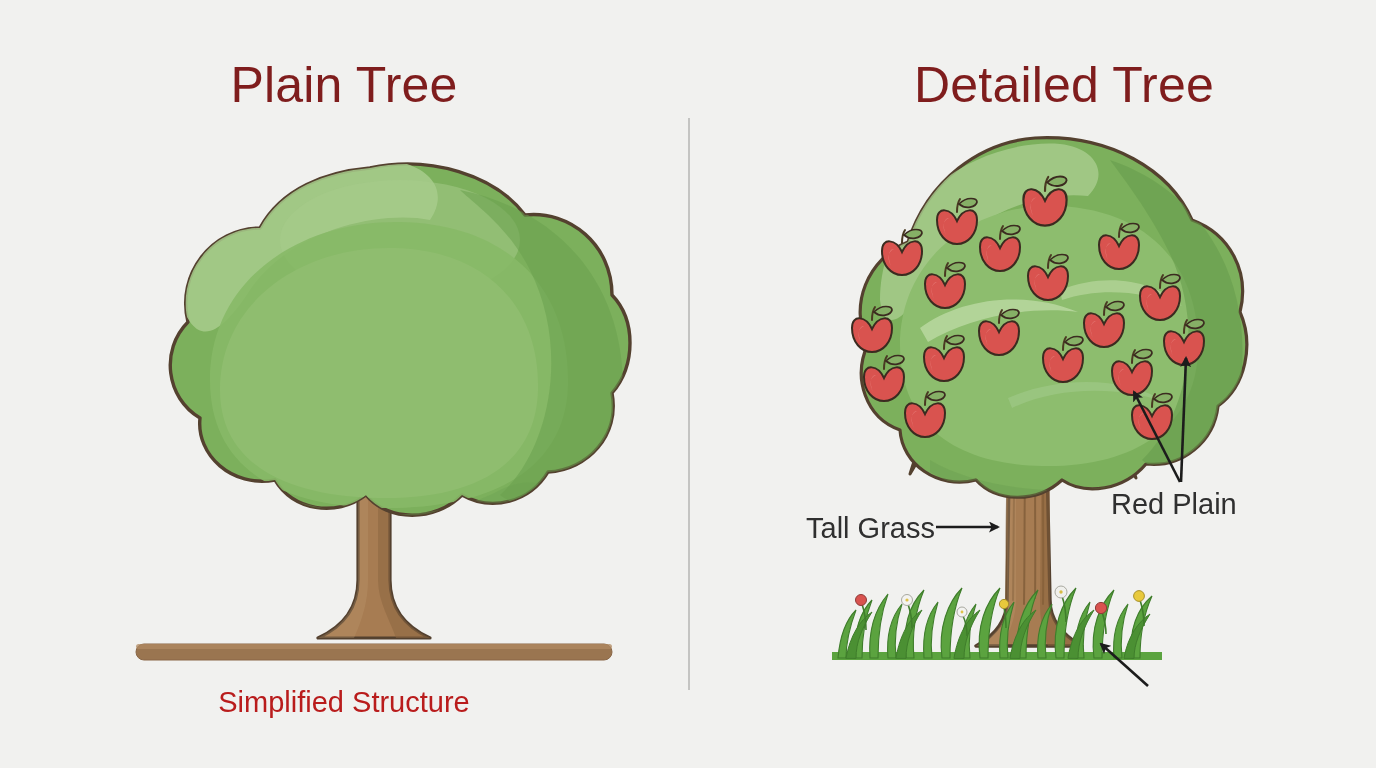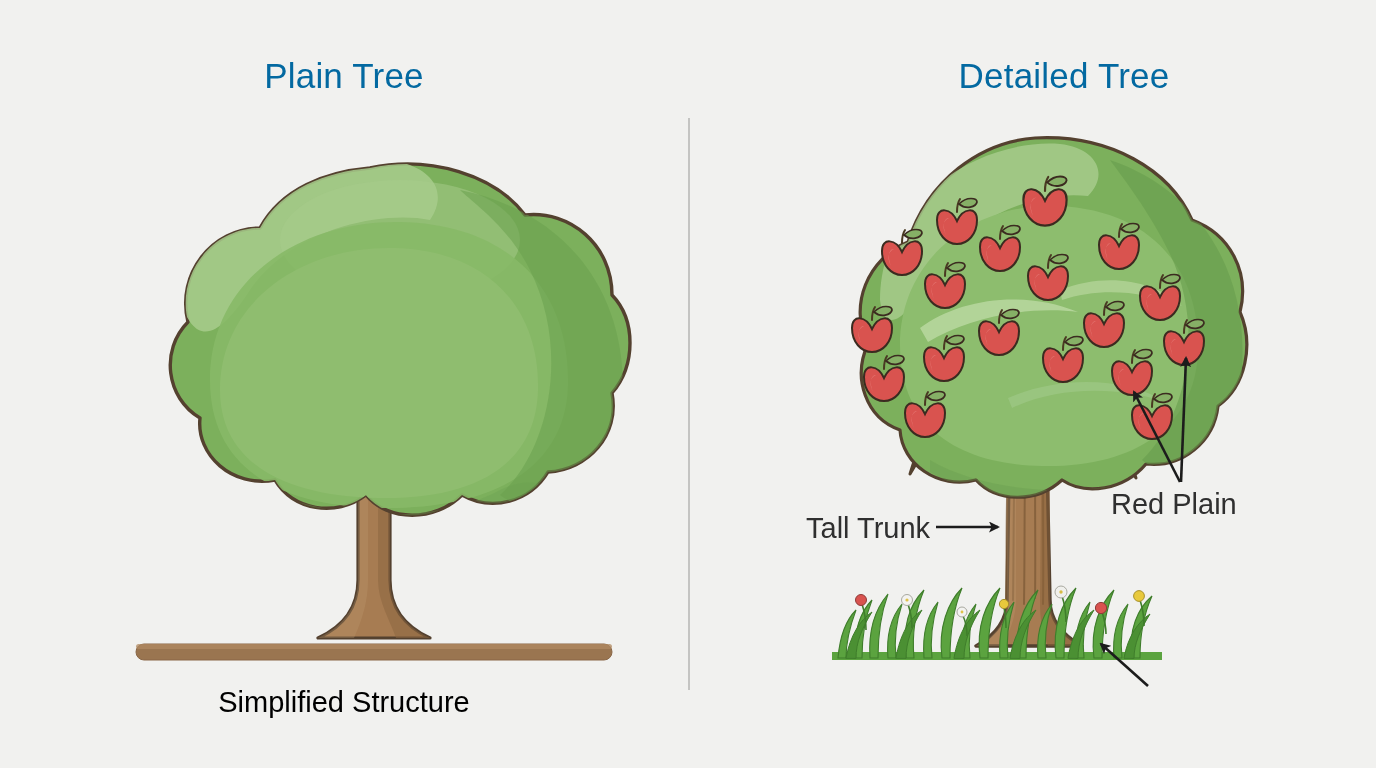--- a/index.html
+++ b/index.html
@@ -13,32 +13,32 @@
   .stage{position:absolute;inset:0;}
   .panel{position:absolute;top:0;height:768px;}
   .panel-left{left:0;width:688px;}
   .panel-right{left:688px;width:688px;margin-left:32px;}
 
   .panel-title{
     position:absolute;
     top:56px;
     width:100%;
     text-align:center;
-    font-size:35px;
+    font-size:50px;
     font-weight:400;
-    color:#0369a1;
+    color:#7f1d1d;
     letter-spacing:0.2px;
   }
   .caption{
     position:absolute;
     width:100%;
     text-align:center;
     font-size:29px;
     font-weight:400;
-    color:#000000;
+    color:#b91c1c;
   }
   .caption-left{top:686px;}
   .caption-right{top:686px;}
 
   .divider{
     position:absolute;
     left:688px;
     top:118px;
     width:2px;
     height:572px;
@@ -342,18 +342,18 @@
       </defs>
 
       <line x1="216" y1="527" x2="278" y2="527" stroke="#1c1c1c" stroke-width="2.6" marker-end="url(#arrowHead)"></line>
 
       <line x1="460" y1="482" x2="414" y2="392" stroke="#1c1c1c" stroke-width="2.6" marker-end="url(#arrowHead)"></line>
       <line x1="461" y1="482" x2="466" y2="358" stroke="#1c1c1c" stroke-width="2.6" marker-end="url(#arrowHead)"></line>
 
       <line x1="428" y1="686" x2="381" y2="644" stroke="#1c1c1c" stroke-width="2.6" marker-end="url(#arrowHead)"></line>
     </svg>
 
-    <div class="annot-label label-trunk" style="left:86px;top:512px;">Tall Trunk</div>
+    <div class="annot-label label-trunk" style="left:86px;top:512px;">Tall Grass</div>
     <div class="annot-label label-apples" style="left:391px;top:488px;">Red Plain</div>
 
   </div>
 
 </div>
 
 </body></html>

